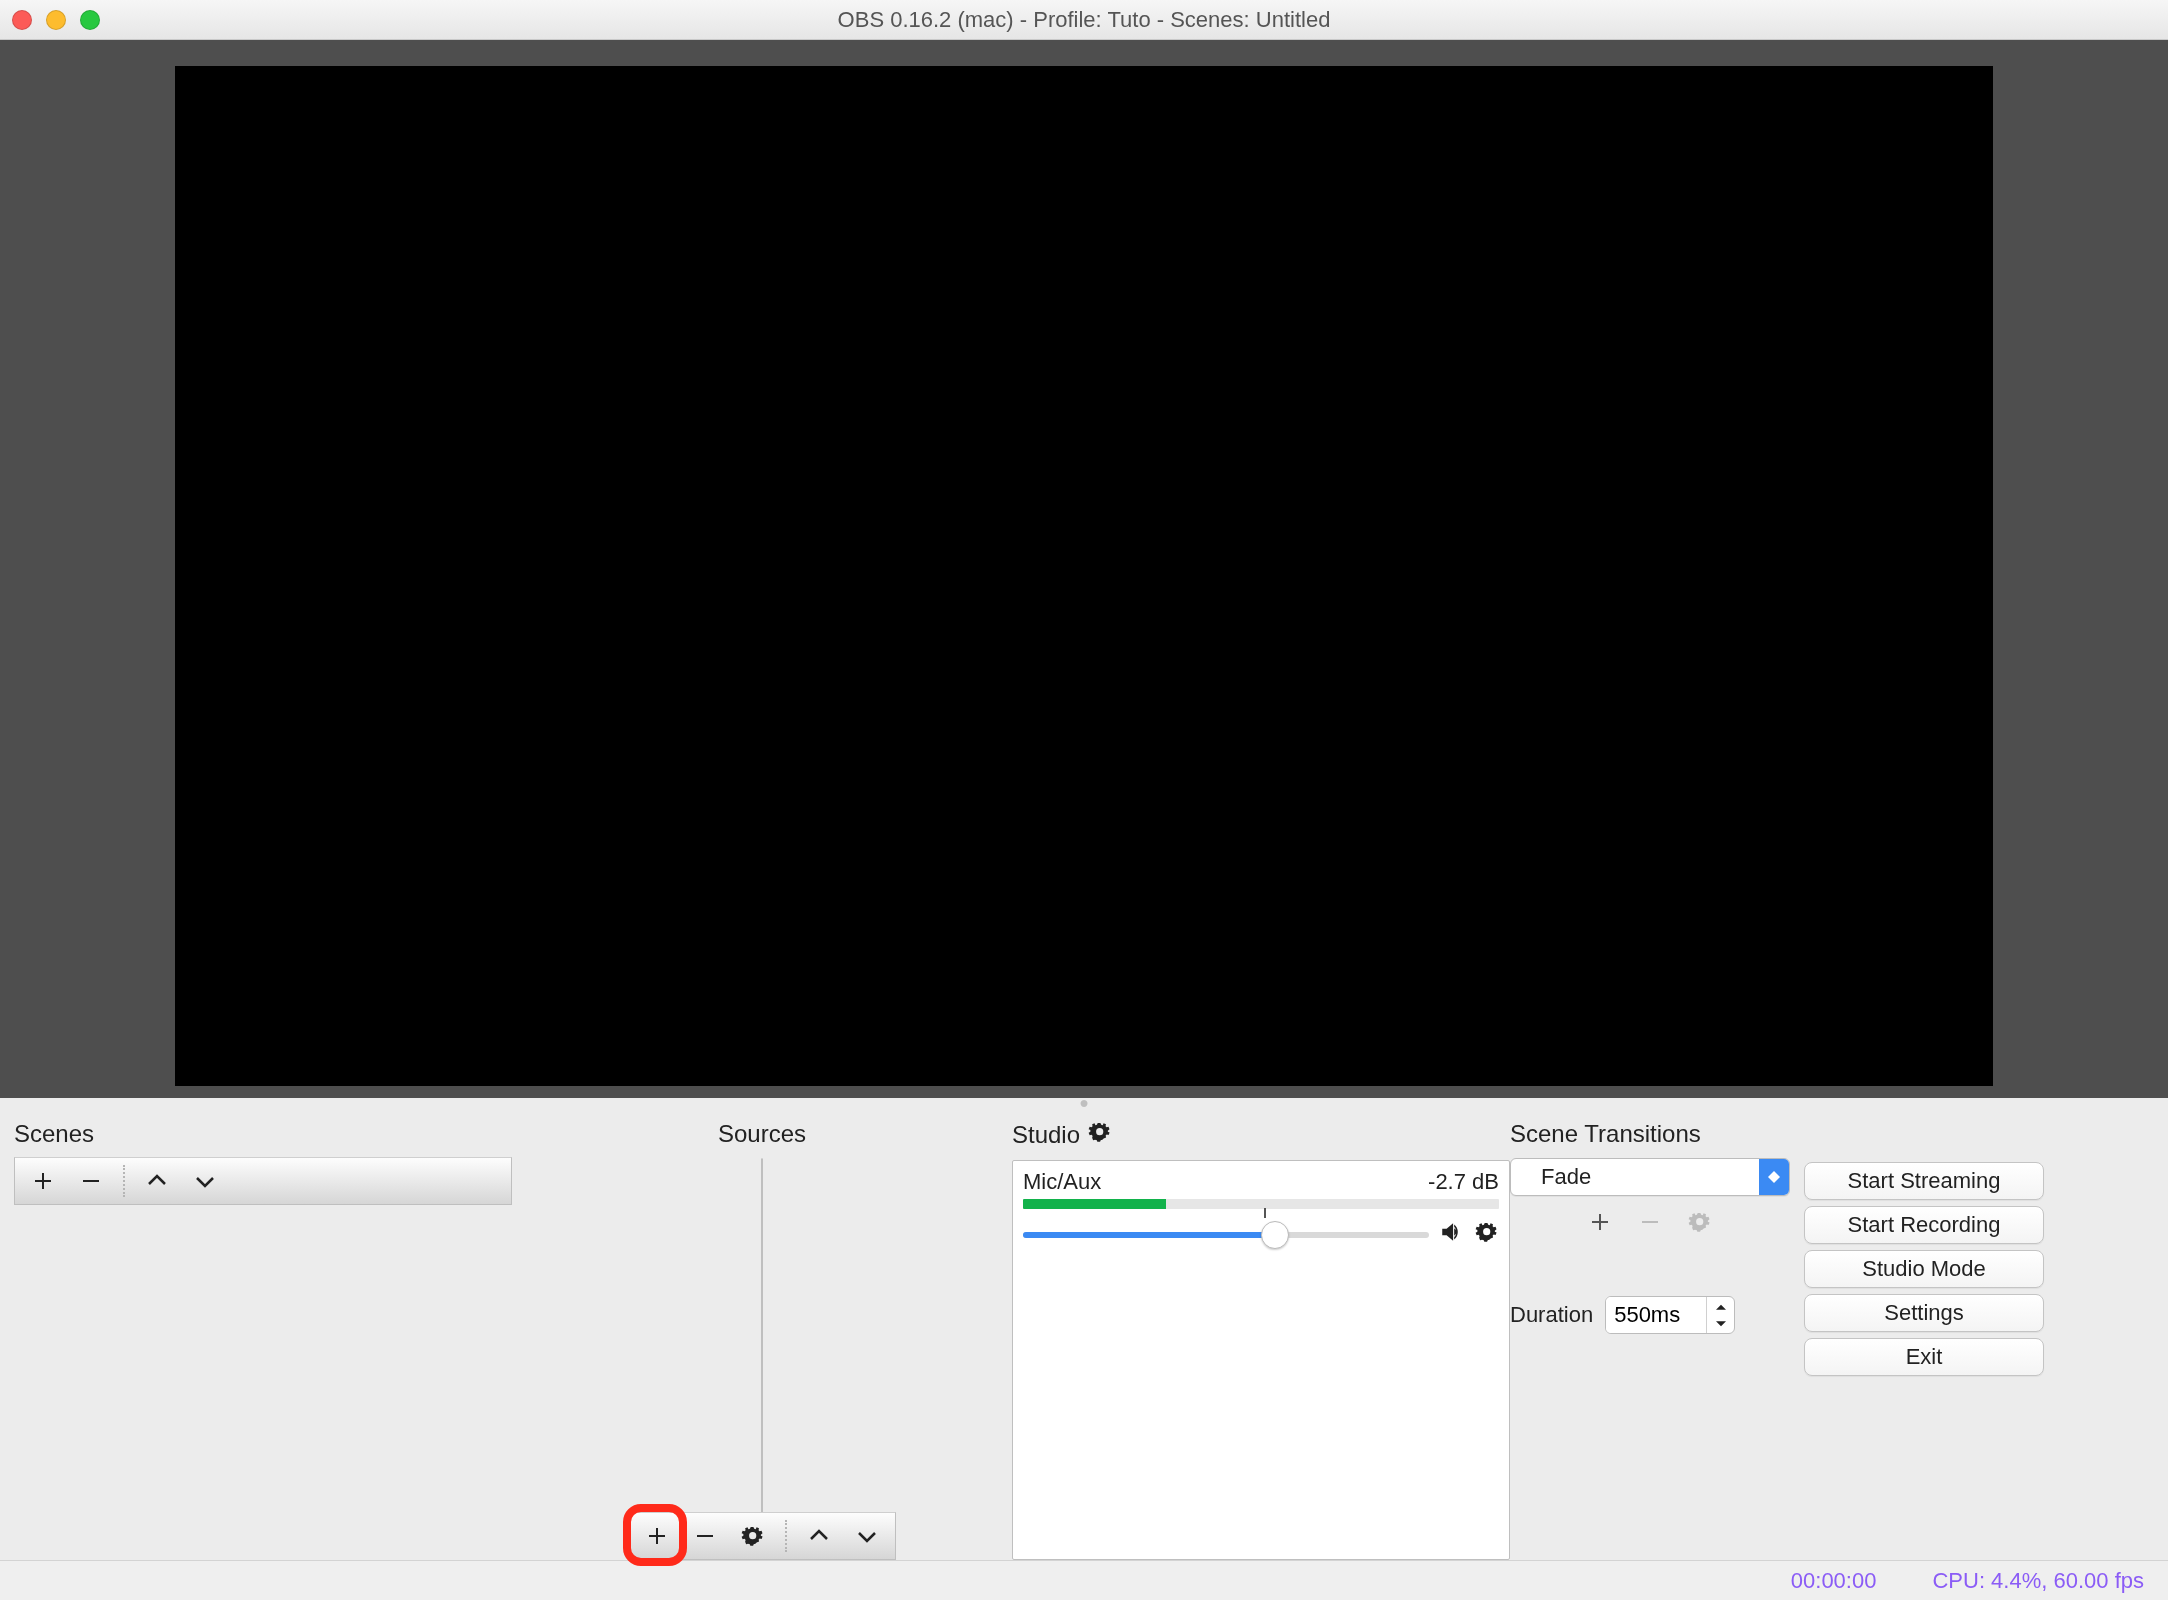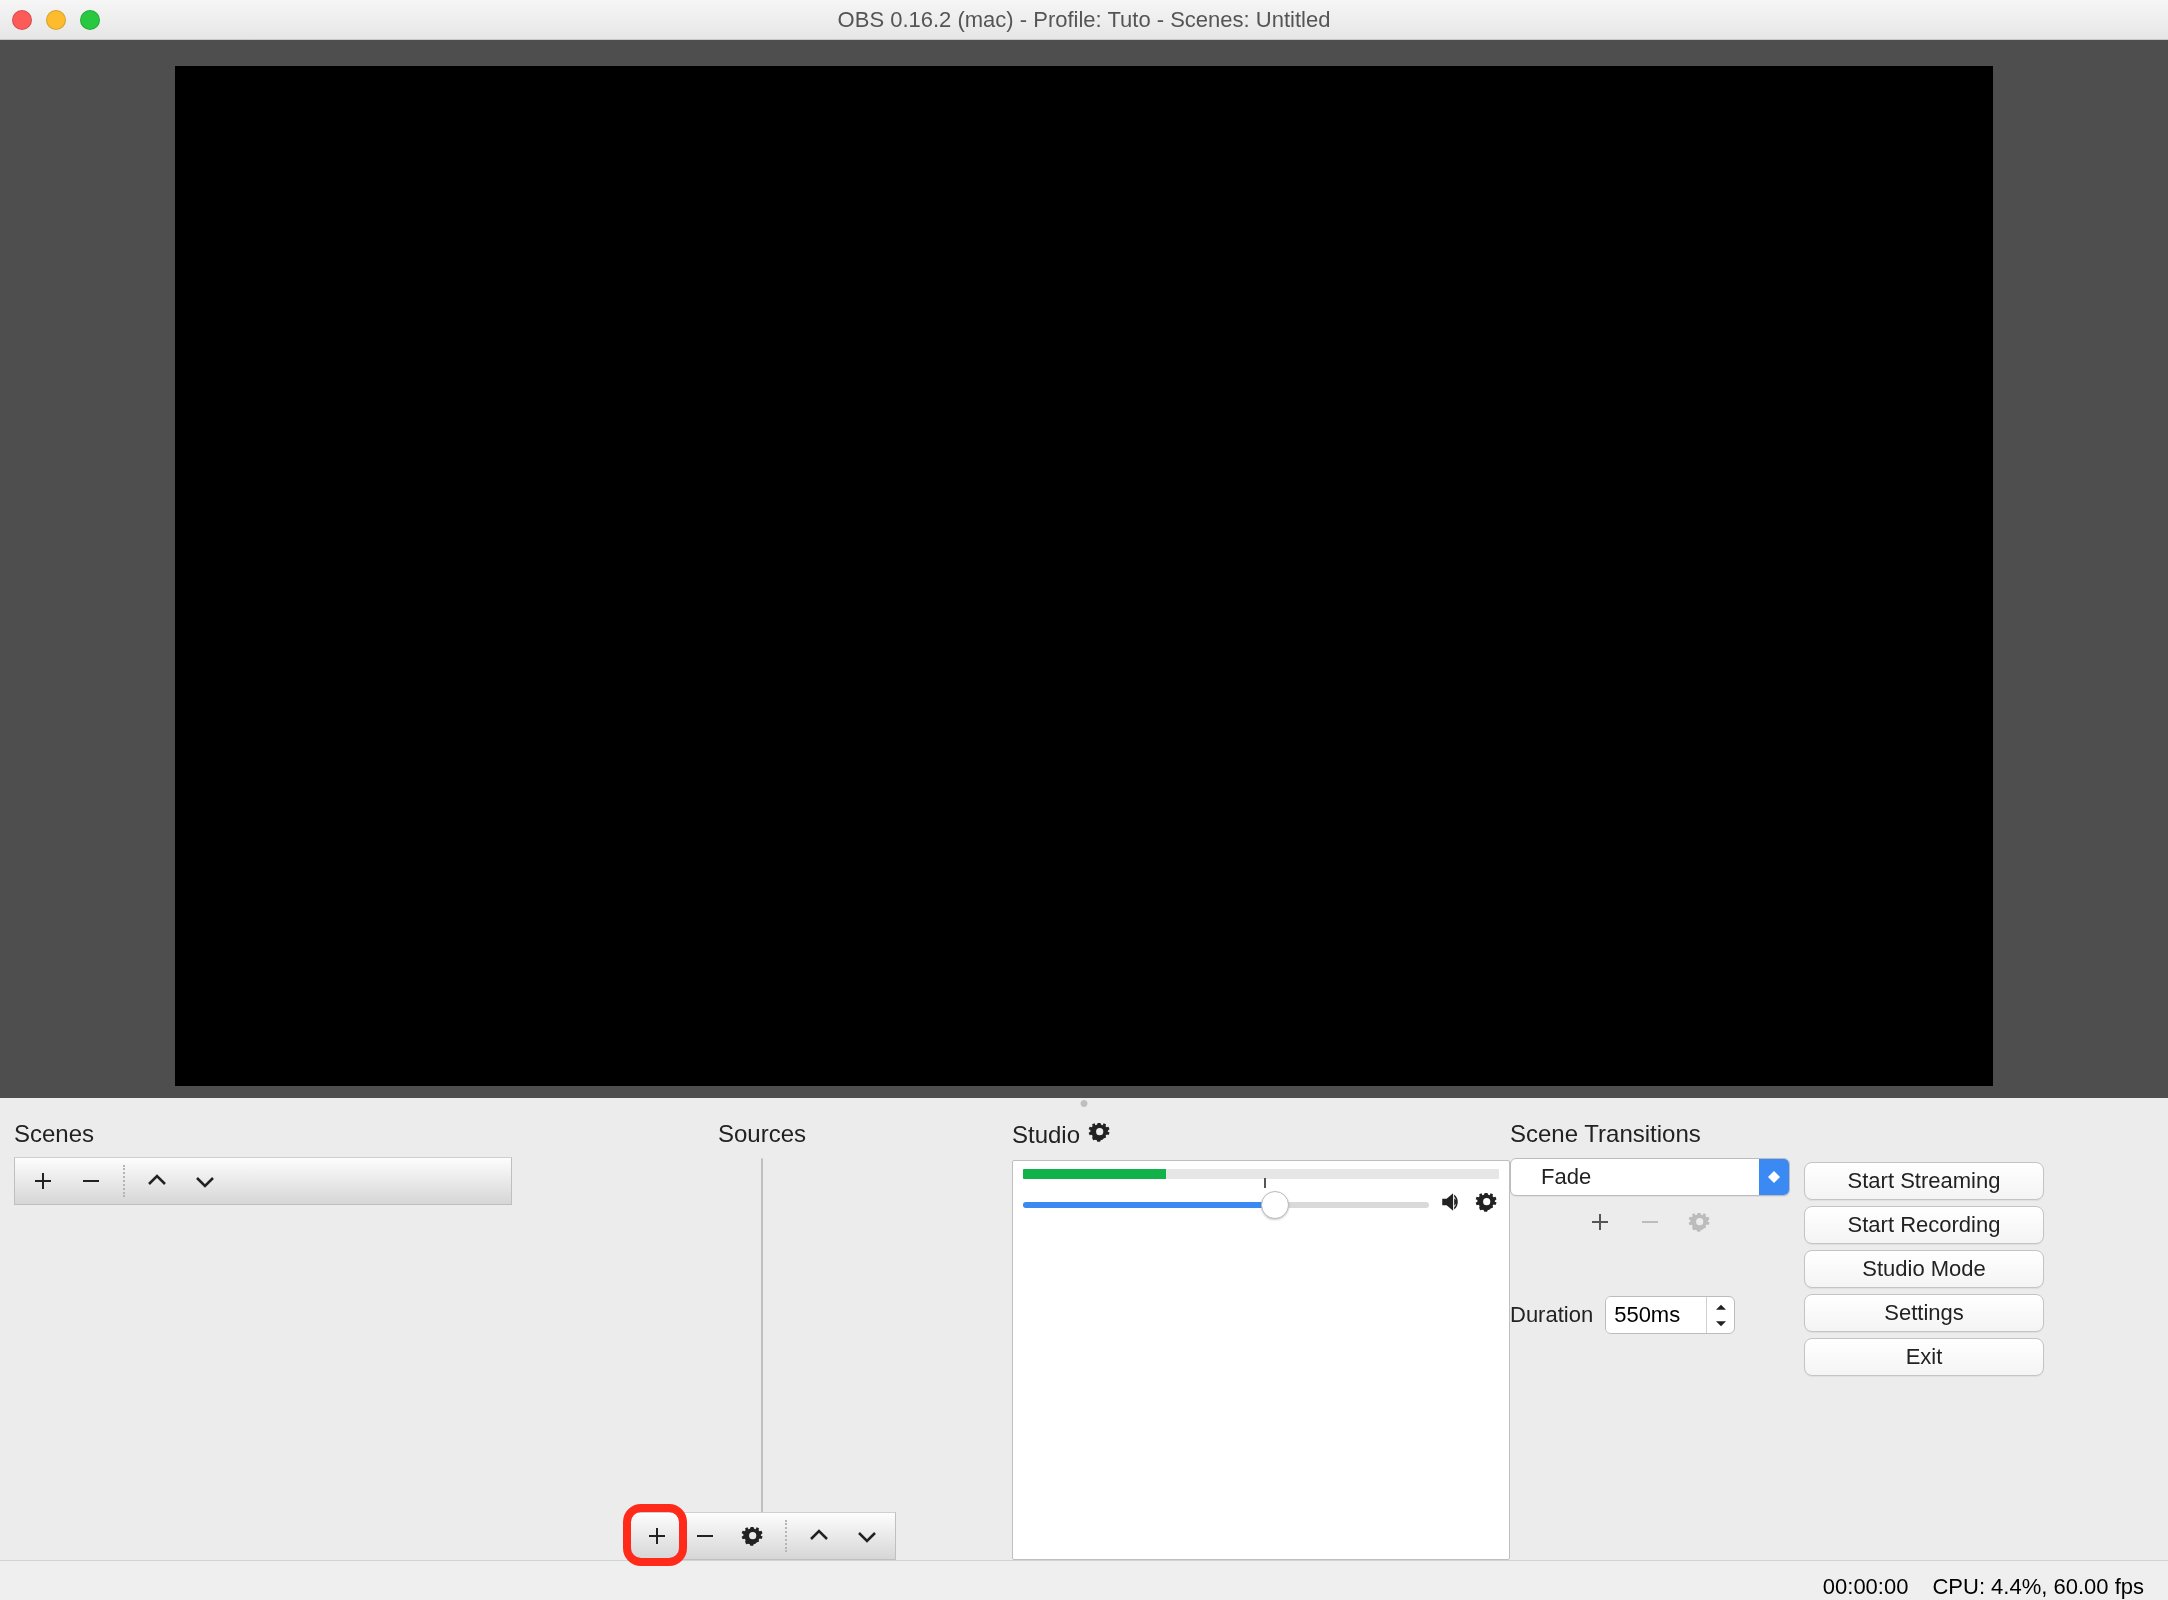--- a/index.html
+++ b/index.html
@@ -71,21 +71,21 @@
   .dur-row label { font-size: 22px; }
   .spinbox { display: flex; align-items: stretch; background: #fff; border: 1px solid #bcbcbc; border-radius: 6px; height: 38px; overflow: hidden; }
   .spinbox input { border: none; width: 100px; padding: 0 8px; font-size: 22px; outline: none; }
   .spinbox .spin { width: 28px; display: flex; flex-direction: column; border-left: 1px solid #d0d0d0; }
   .spinbox .spin div { flex: 1; display: flex; align-items: center; justify-content: center; cursor: pointer; }
   .spinbox .spin svg { width: 10px; height: 7px; }
 
   .mac-btn { background: linear-gradient(#ffffff,#f4f4f4); border: 1px solid #c4c4c4; border-radius: 8px; height: 38px; font-size: 22px; display: flex; align-items: center; justify-content: center; cursor: pointer; box-shadow: 0 1px 0 rgba(255,255,255,.8) inset, 0 1px 1px rgba(0,0,0,.06); }
 
   
-  .status { height: 40px; border-top: 1px solid #d3d3d3; background: #efefef; display: flex; align-items: flex-end; justify-content: flex-end; gap: 24px; padding: 0 24px; font-size: 22px; color: #000000; }
+  .status { height: 40px; border-top: 1px solid #d3d3d3; background: #efefef; display: flex; align-items: center; justify-content: flex-end; gap: 56px; padding: 0 24px; font-size: 22px; color: #8b5cf6; }
 
   svg { fill: currentColor; }
 </style>
 </head>
 <body>
 
 <svg width="0" height="0" style="position:absolute">
   <defs>
     <g id="i-plus">
         <path d="M11 4h2v16h-2z"></path>
@@ -196,20 +196,24 @@
 
   <div class="col mixer">
     <div class="sec-title">
       <span>Studio</span>
       <span><svg viewBox="0 0 24 24" width="24" height="24">
             <use href="#i-gear"></use>
           </svg></span>
     </div>
     <div class="mixerbox">
       <div class="mix-row">
+        <div class="mix-head">
+          <span>Mic/Aux</span>
+          <span>-2.7 dB</span>
+        </div>
         <div class="vu">
             <div class="vu-tick"></div>
           </div>
         <div class="slider-row">
           <div class="slider">
             <div class="fill"></div>
               <div class="thumb"></div>
           </div>
           <span><svg viewBox="0 0 24 24" width="26" height="26">
                 <use href="#i-speaker"></use>

